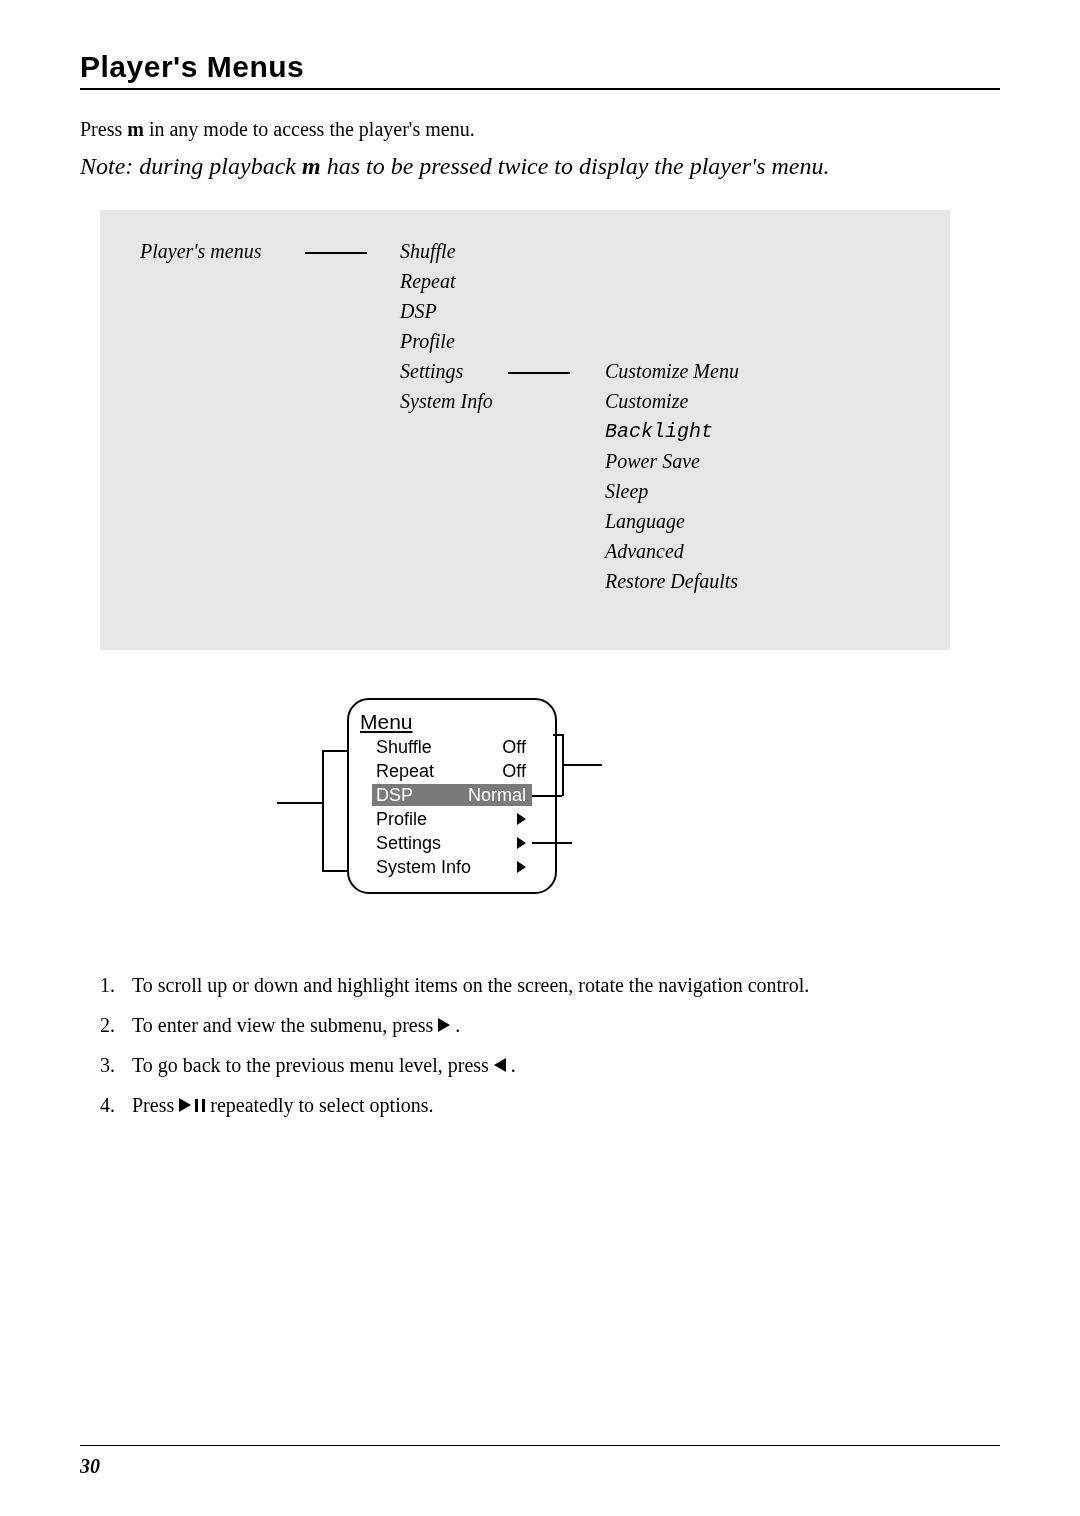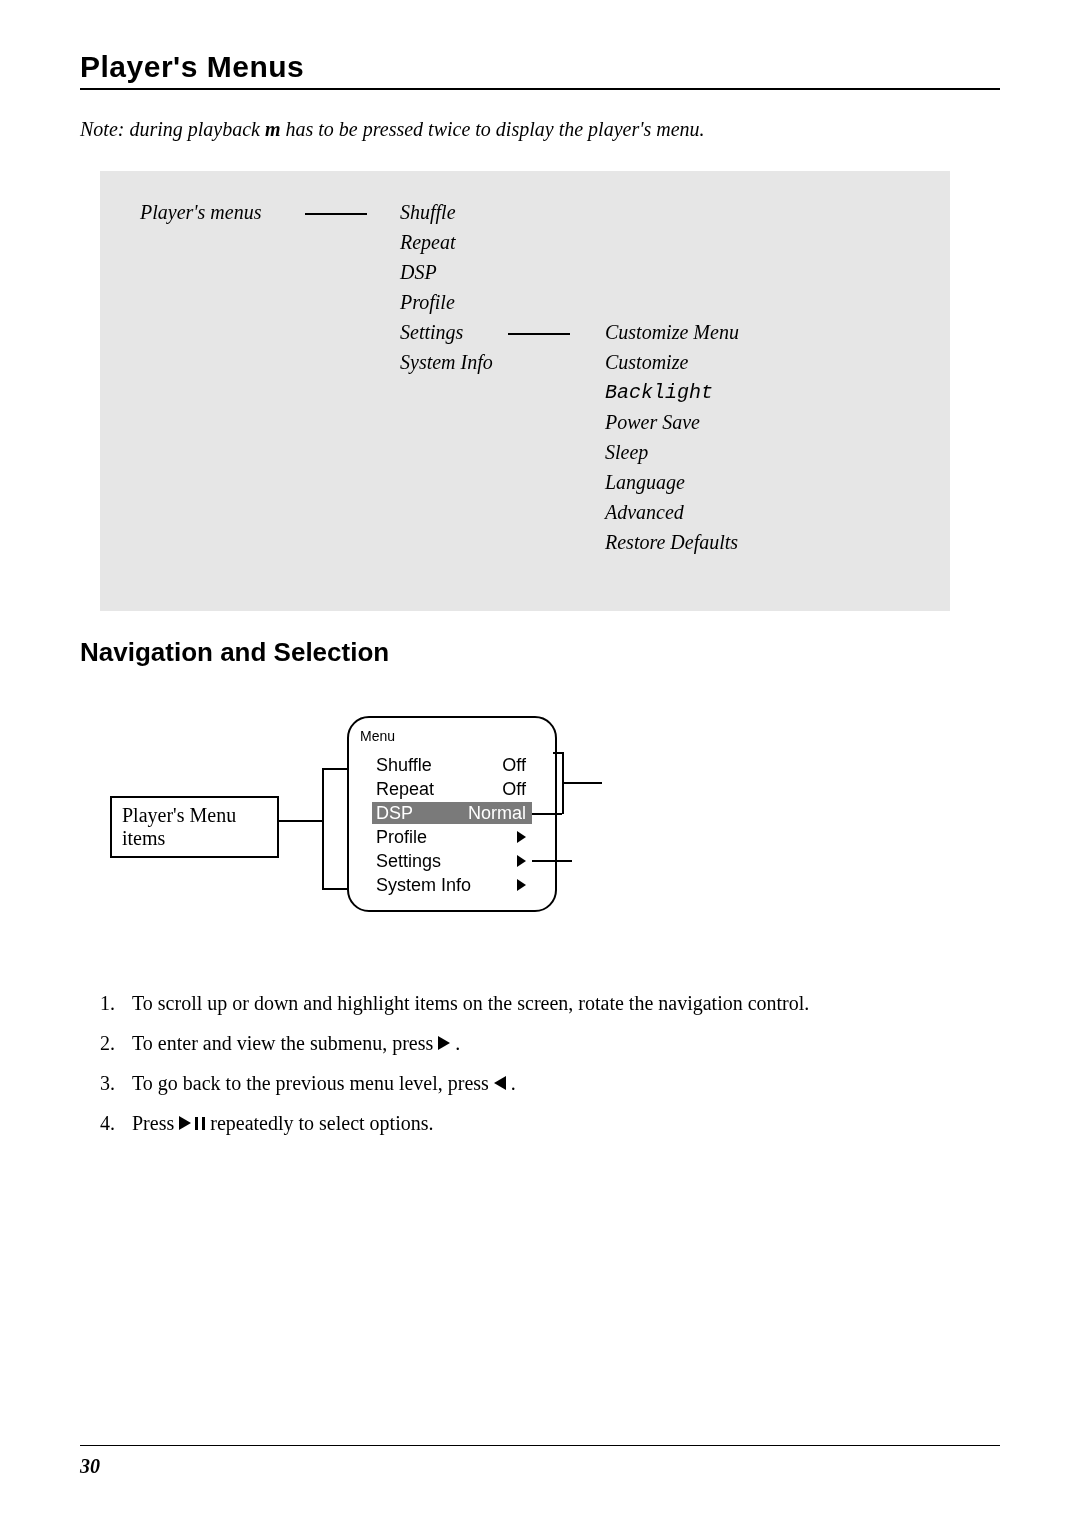--- a/index.html
+++ b/index.html
@@ -31,21 +31,21 @@
     font-size: 34px;
     margin: 0 0 6px 0;
   }
   .body-text {
     font-family: Georgia, "Times New Roman", serif;
     font-size: 20px;
     margin: 0 0 12px 0;
   }
   .note {
     font-style: italic;
-    font-size: 20px;
+    font-size: 24px;
     margin: 6px 0 30px 0;
   }
   .grey-panel {
     background: #e6e6e6;
     padding: 30px 30px 40px 30px;
     width: 850px;
     margin-left: 20px;
     box-sizing: border-box;
     position: relative;
     height: 440px;
@@ -77,21 +77,22 @@
   }
   .device-frame {
     position: absolute;
     border: 2px solid #000;
     border-radius: 22px;
     background: #fff;
   }
   .menu-title {
     position: absolute;
     font-family: Arial, Helvetica, sans-serif;
-    font-size: 14px;
+    font-size: 21px;
+    text-decoration: underline;
   }
   .menu-row {
     position: absolute;
     font-family: Arial, Helvetica, sans-serif;
     font-size: 18px;
     display: flex;
     justify-content: space-between;
     align-items: center;
     width: 160px;
     box-sizing: border-box;
@@ -187,20 +188,23 @@
   }
 </style>
 </head>
 <body>
 
 <div class="page">
 
   <div class="section-header">Player's Menus</div>
 
 
+  <p class="body-text">
+    <span>Press </span><strong>m</strong><span> in any mode to access the player's menu.</span>
+  </p>
 
   <p class="note">
     <span>Note: during playback </span><span style="font-weight:bold;font-style:italic;">m</span><span> has to be pressed twice to display the player's menu.</span>
   </p>
 
   <div class="grey-panel">
 
     <div class="diagram-abs" style="left:40px; top:30px;">Player's menus</div>
     <div class="h-line" style="left:205px; top:42px; width:62px;"></div>
 
@@ -216,27 +220,23 @@
     <div class="diagram-abs" style="left:505px; top:150px;">Customize Menu</div>
     <div class="diagram-abs" style="left:505px; top:180px;">Customize</div>
     <div class="diagram-abs" style="left:505px; top:210px;font-family:Liberation Mono, monospace;">Backlight</div>
     <div class="diagram-abs" style="left:505px; top:240px;">Power Save</div>
     <div class="diagram-abs" style="left:505px; top:270px;">Sleep</div>
     <div class="diagram-abs" style="left:505px; top:300px;">Language</div>
     <div class="diagram-abs" style="left:505px; top:330px;">Advanced</div>
     <div class="diagram-abs" style="left:505px; top:360px;">Restore Defaults</div>
   </div>
 
-  <h2 class="subheading">Navigation and Selection</h2>
 
   <div class="nav-diagram">
 
-    <div class="box" style="left:30px; top:108px; width:145px;">
-      <span>Player's Menu items</span>
-    </div>
 
     <div class="h-seg" style="left:197px; top:132px; width:45px;"></div>
     <div class="v-seg" style="left:242px; top:80px; height:120px;"></div>
     <div class="h-seg" style="left:242px; top:80px; width:25px;"></div>
     <div class="h-seg" style="left:242px; top:200px; width:25px;"></div>
 
     <div class="device-frame" style="left:267px; top:28px; width:206px; height:192px;"></div>
 
     <div class="menu-title" style="left:280px; top:40px;">Menu</div>
 

